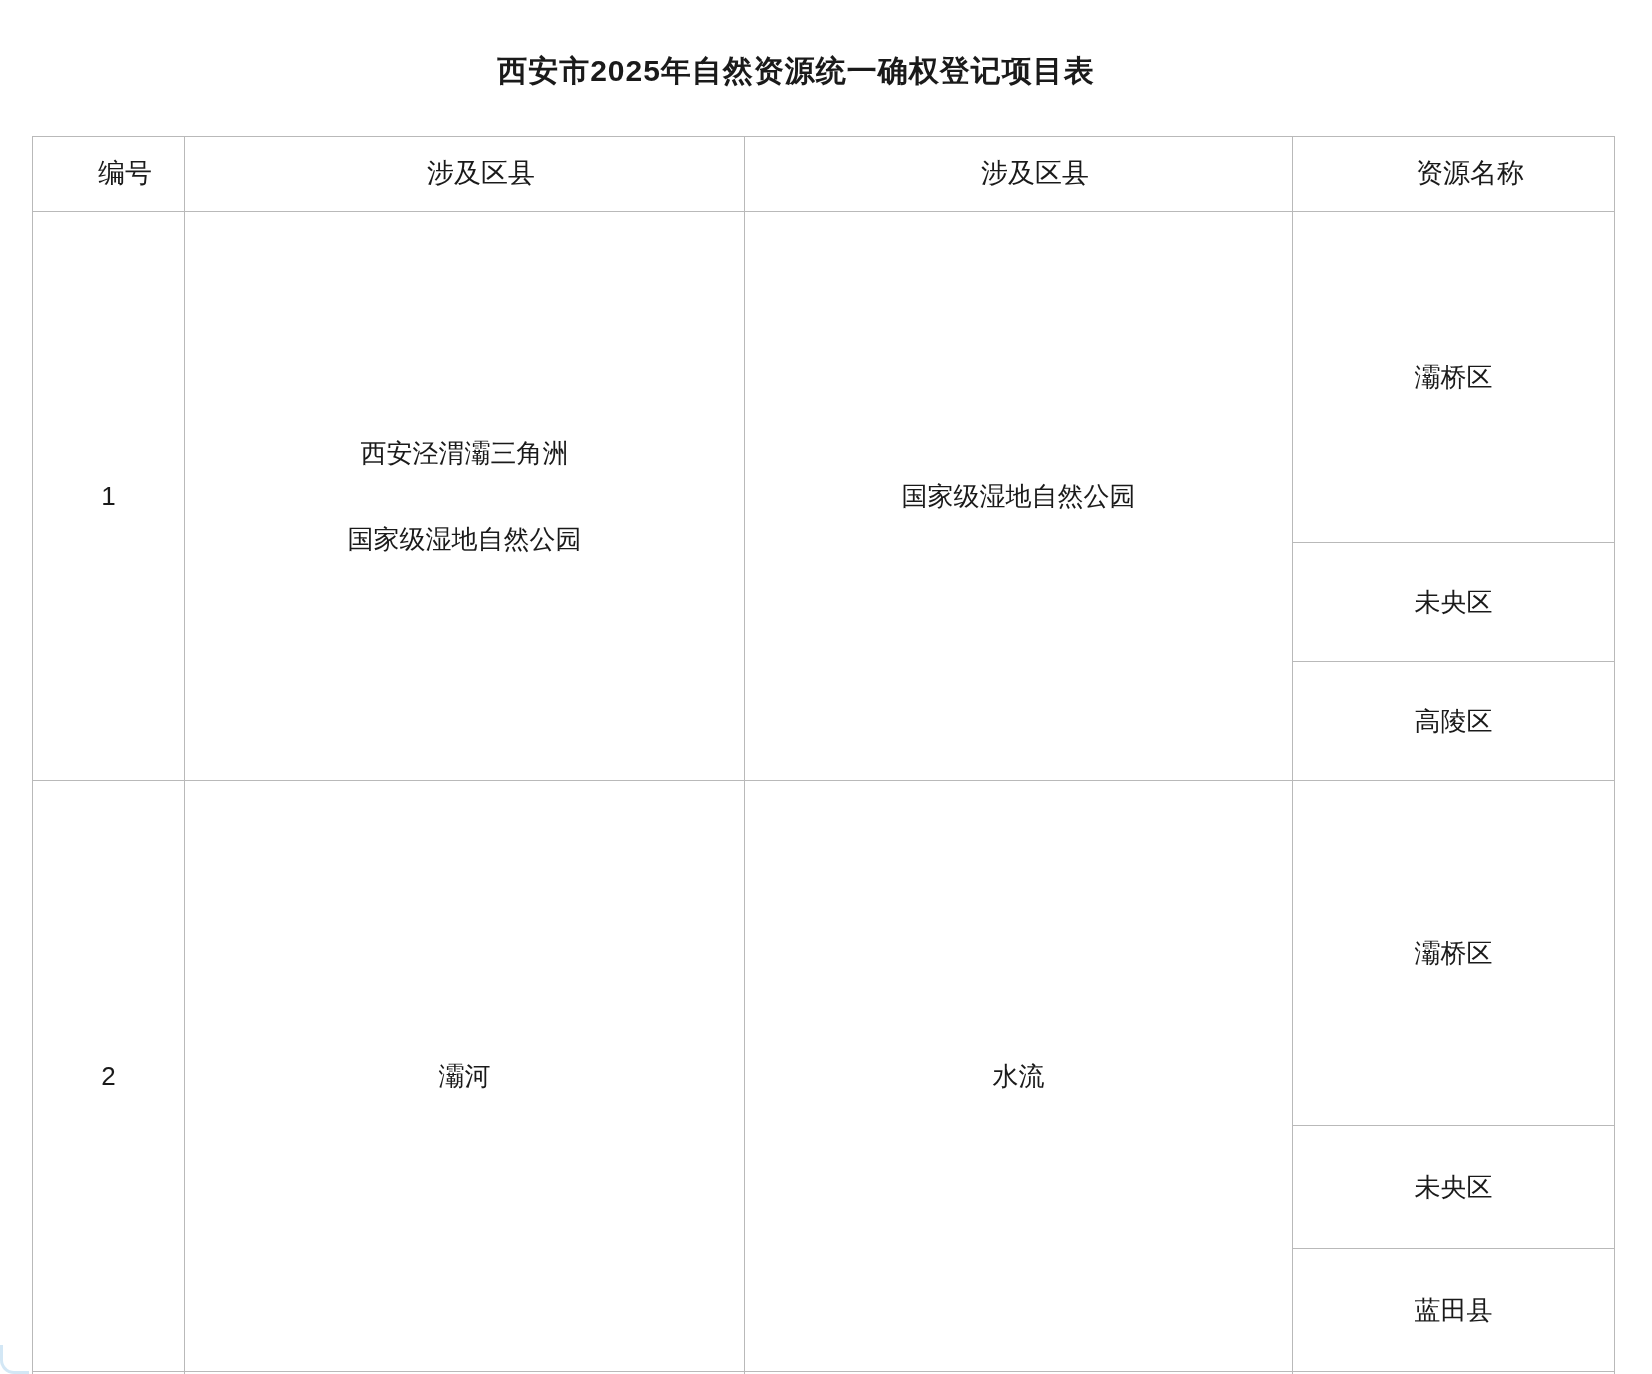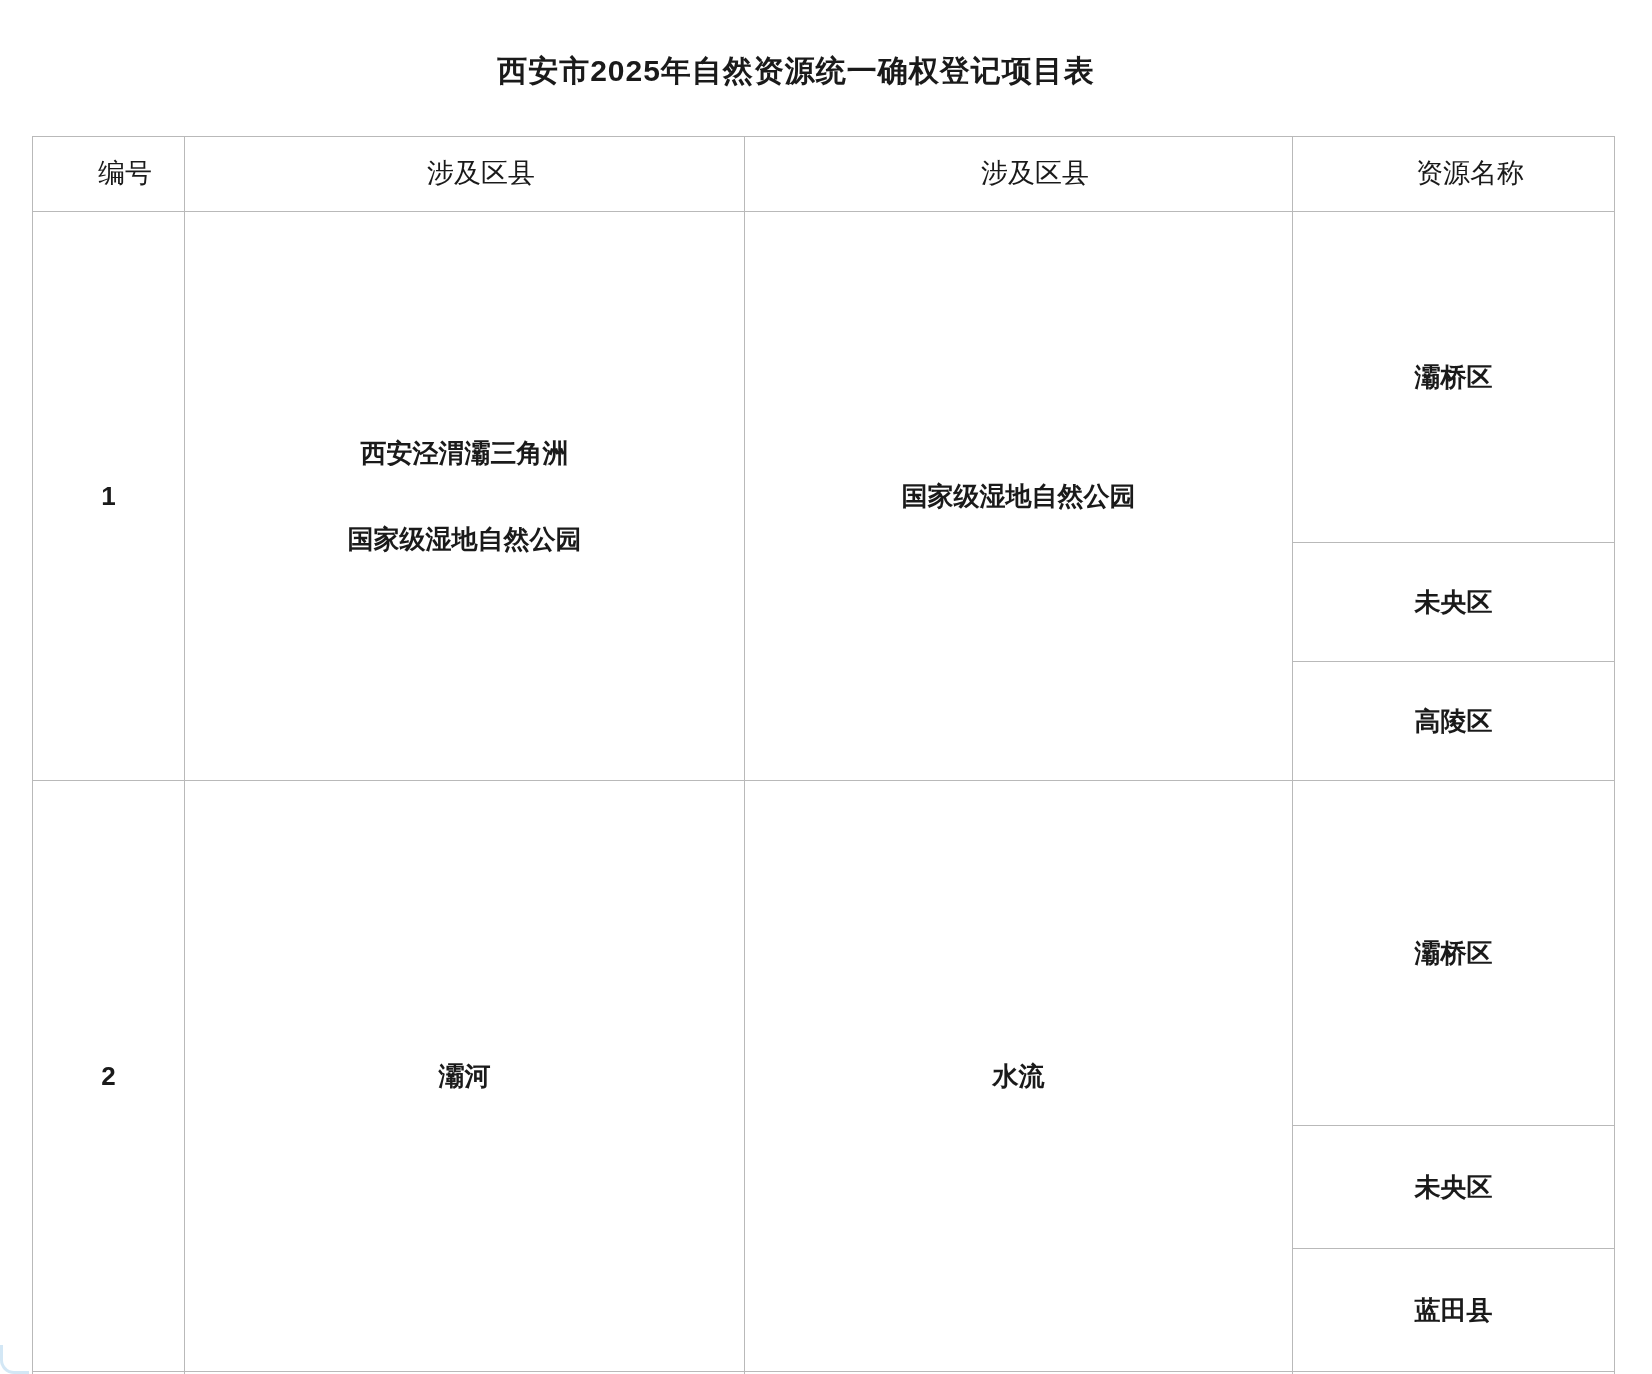--- a/index.html
+++ b/index.html
@@ -50,21 +50,21 @@
   table.reg-table col.c-type  { width: 548px; }
   table.reg-table col.c-area  { width: 322px; }
 
   table.reg-table th,
   table.reg-table td {
     border: 1px solid #b9b9b9;
     text-align: center;
     vertical-align: middle;
     padding: 6px 8px;
     line-height: 1.55;
-    font-weight: 700;
+    font-weight: 400;
   }
   table.reg-table thead th {
     height: 62px;
     font-size: 27px;
     font-weight: 400;
     padding-left: 41px;
   }
   .cell-multiline {
     display: block;
   }

